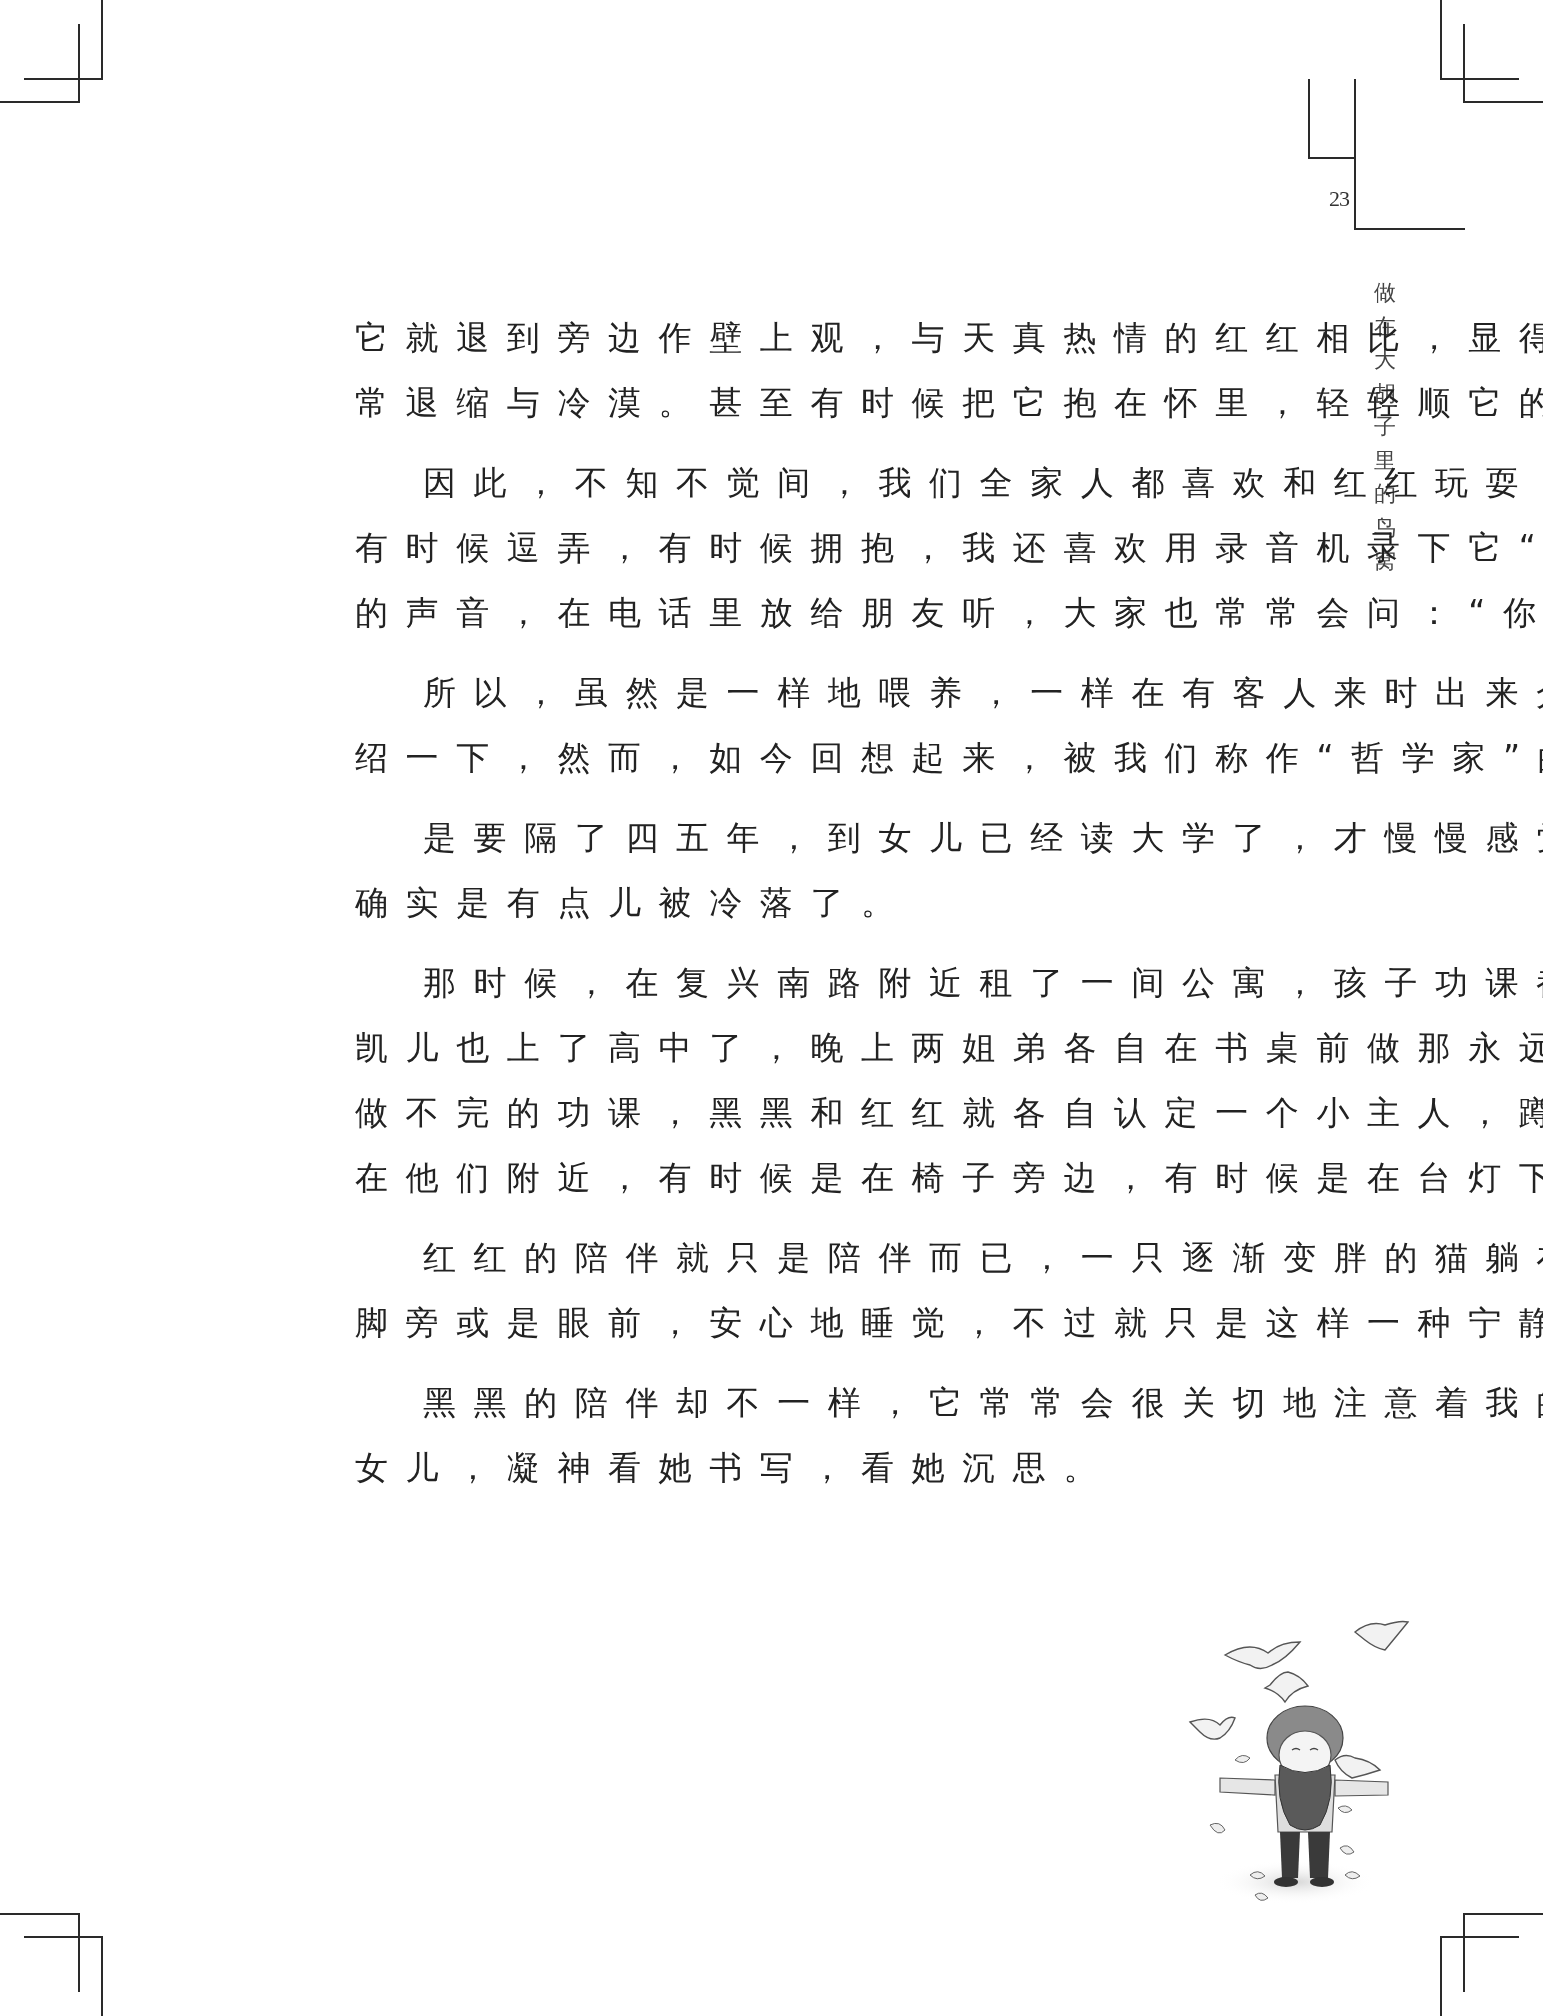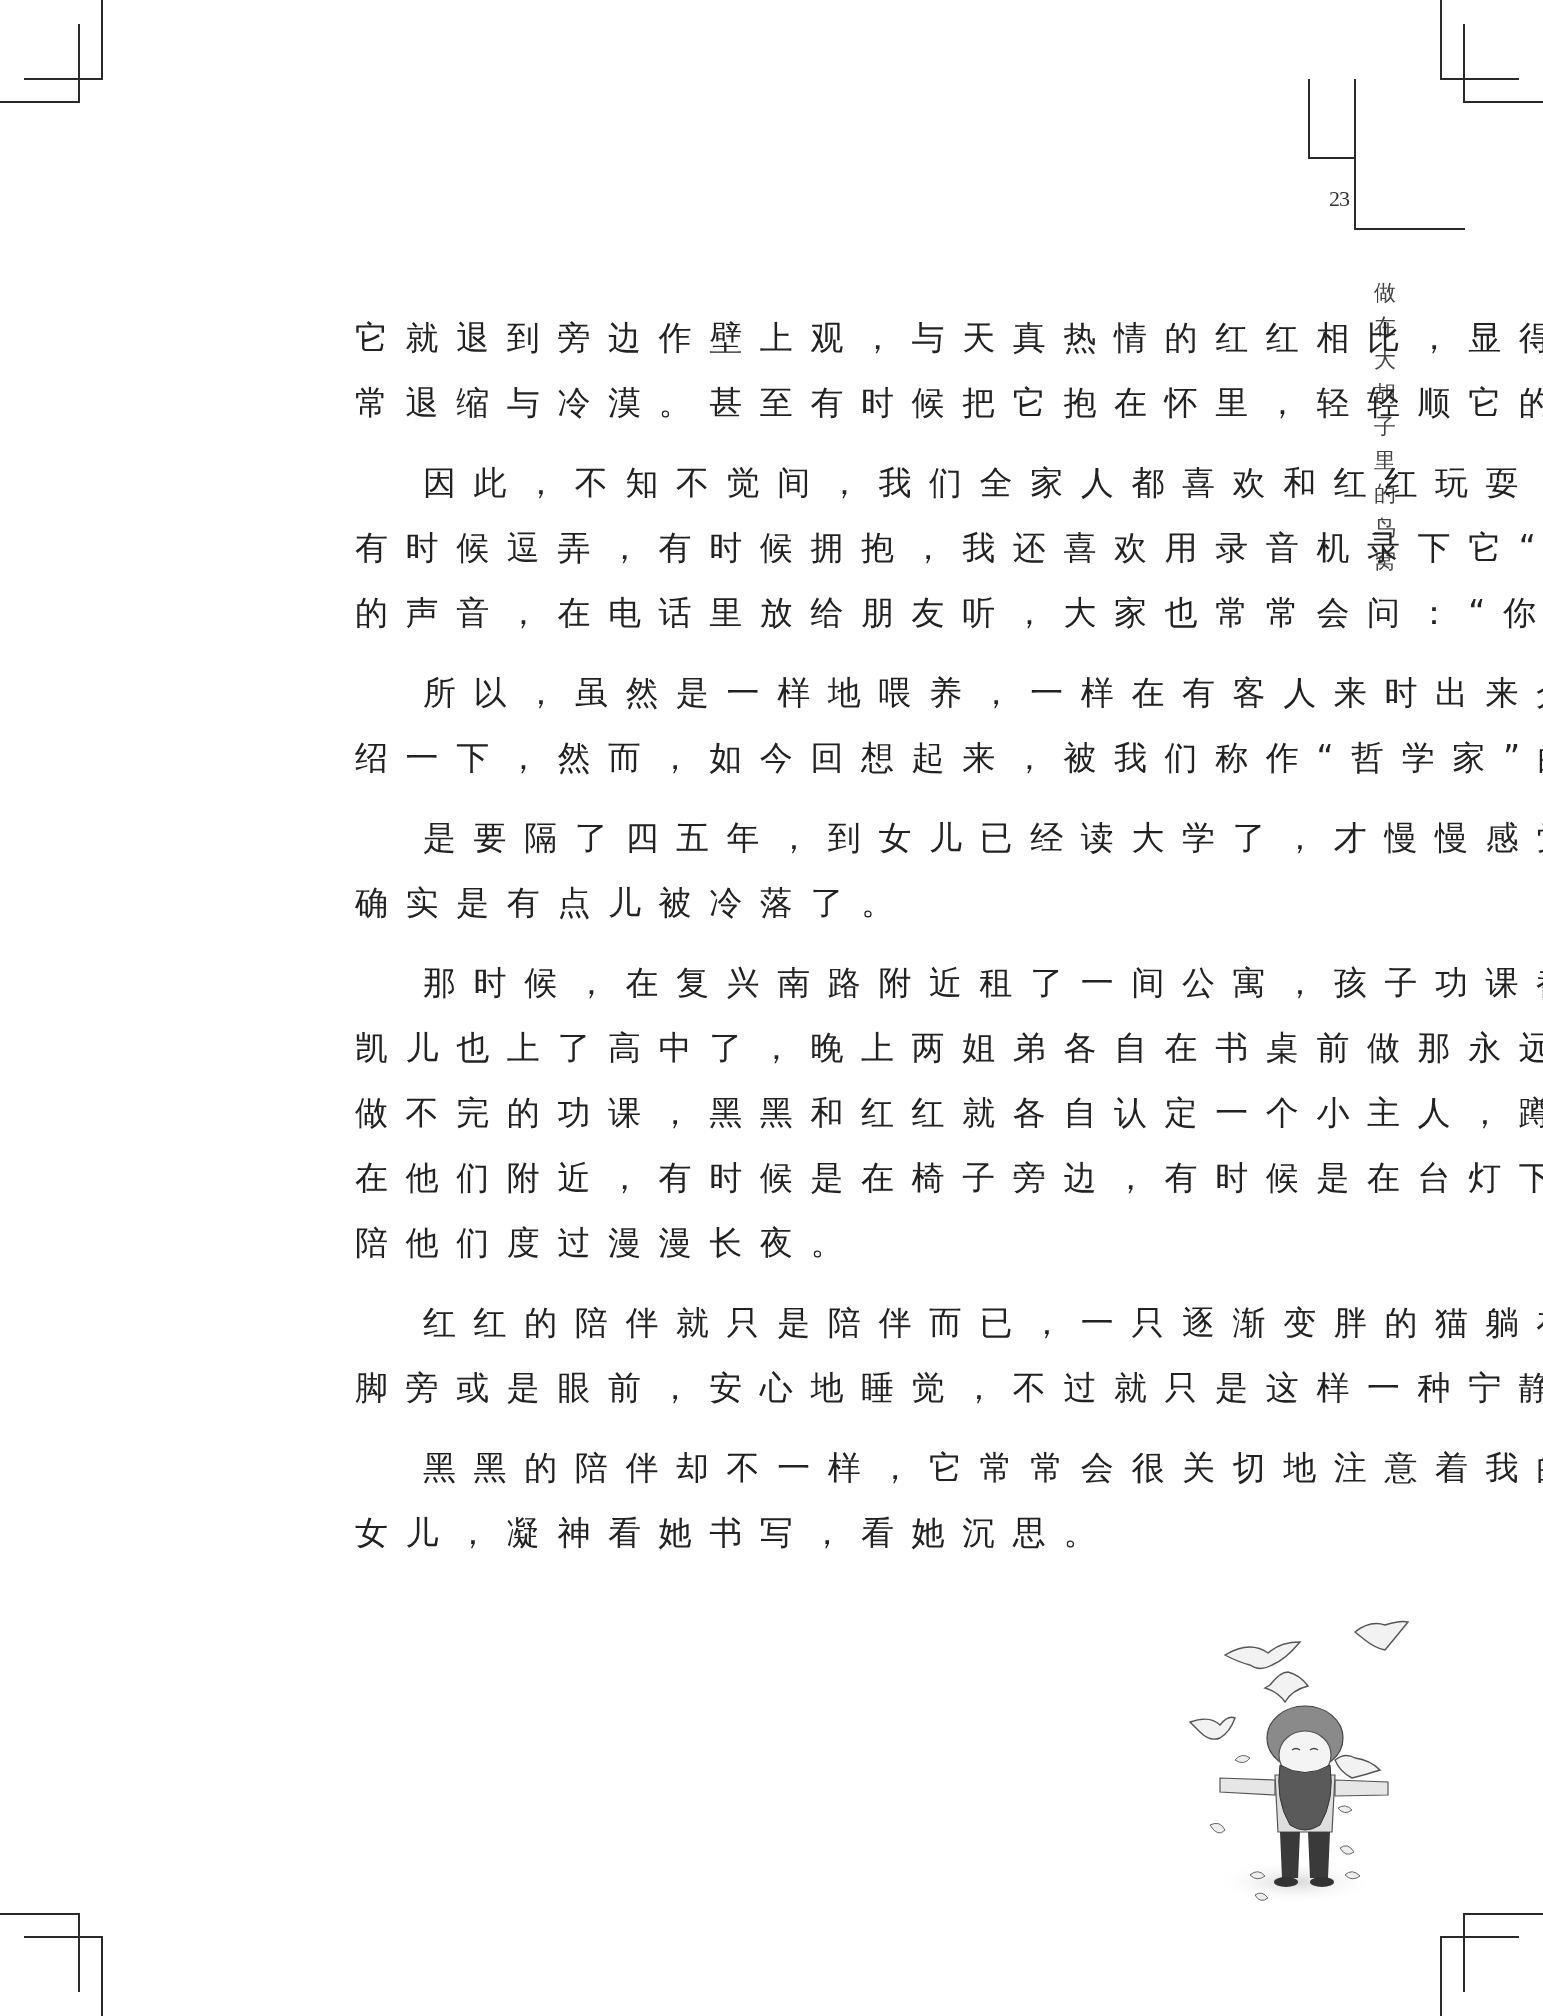--- a/index.html
+++ b/index.html
@@ -72,21 +72,20 @@
   </p>
   <p class="para indent">
     <span class="line">是要隔了四五年，到女儿已经读大学了，才慢慢感觉</span>
     <span class="line">确实是有点儿被冷落了。</span>
   </p>
   <p class="para indent">
     <span class="line">那时候，在复兴南路附近租了一间公寓，孩子功课都重，</span>
     <span class="line">凯儿也上了高中了，晚上两姐弟各自在书桌前做那永远也</span>
     <span class="line">做不完的功课，黑黑和红红就各自认定一个小主人，蹲坐</span>
     <span class="line">在他们附近，有时候是在椅子旁边，有时候是在台灯下面，</span>
-    <span class="line">陪他们度过漫漫长夜。</span>
   </p>
   <p class="para indent">
     <span class="line">红红的陪伴就只是陪伴而已，一只逐渐变胖的猫躺在</span>
     <span class="line">脚旁或是眼前，安心地睡觉，不过就只是这样一种宁静与</span>
   </p>
   <p class="para indent">
     <span class="line">黑黑的陪伴却不一样，它常常会很关切地注意着我的</span>
     <span class="line">女儿，凝神看她书写，看她沉思。</span>
   </p>
 </div>

